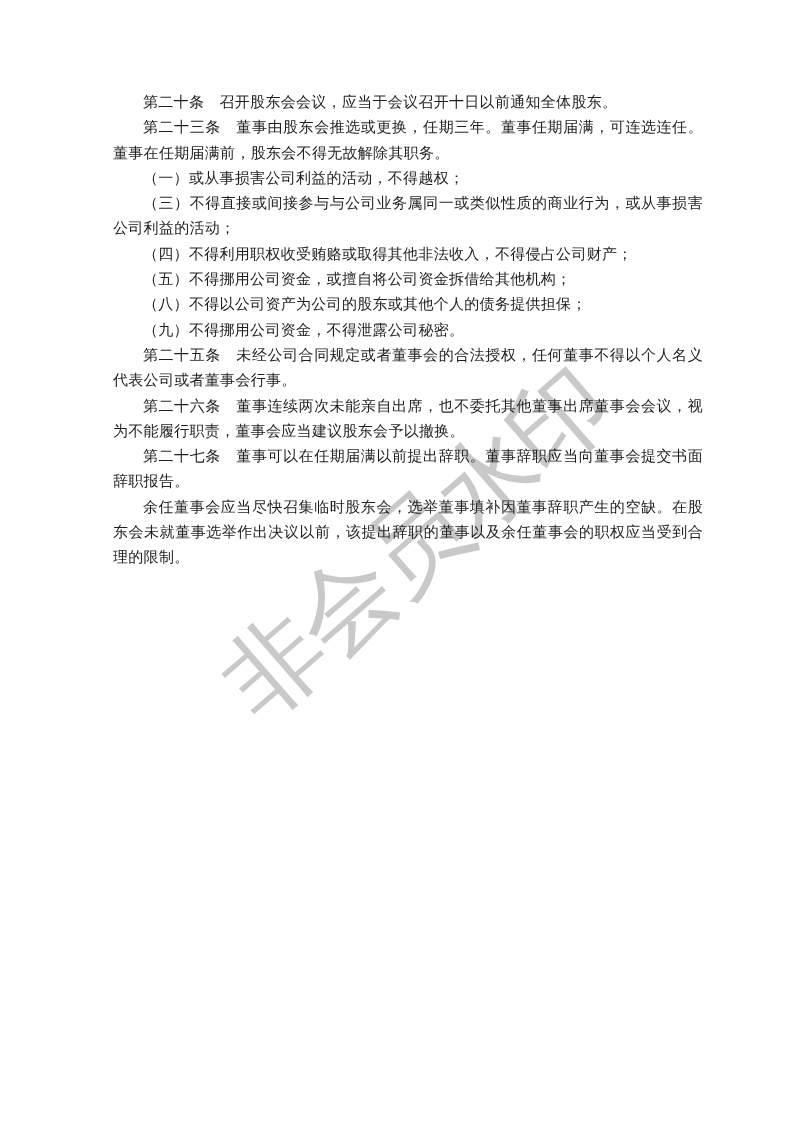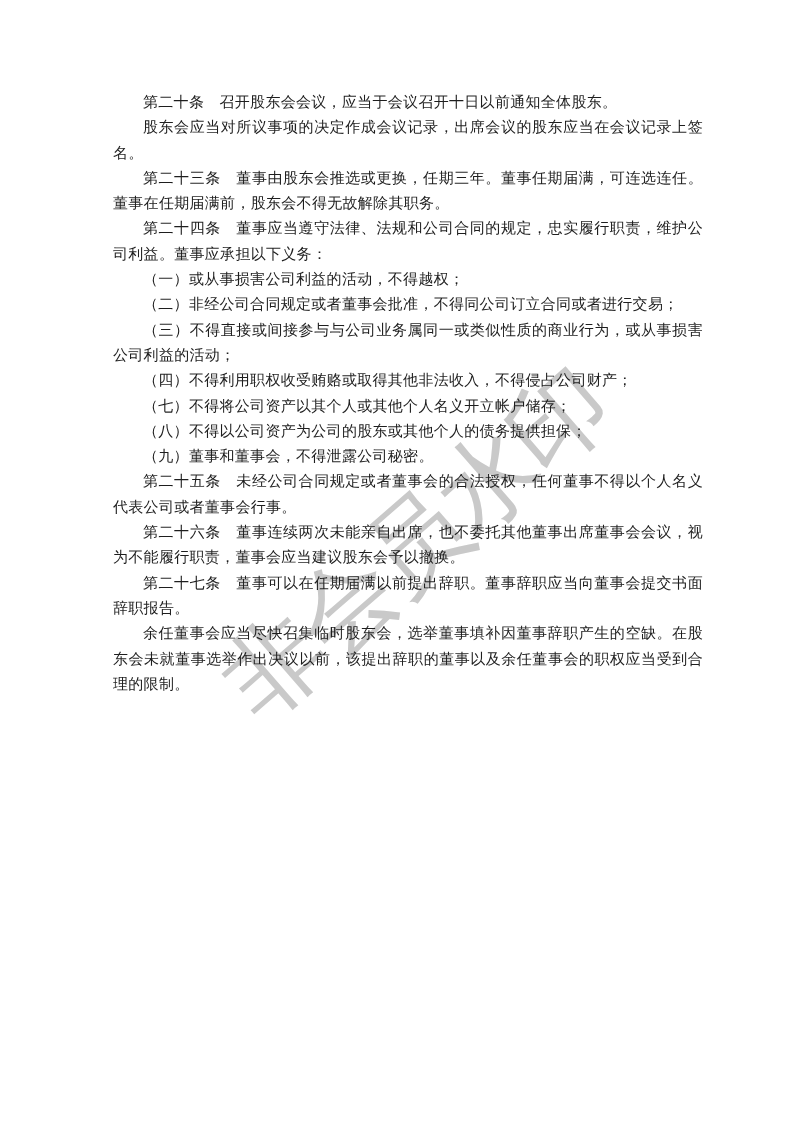--- a/index.html
+++ b/index.html
@@ -50,28 +50,25 @@
     text-indent: 2em;
   }
 </style>
 </head>
 <body>
 
 <div class="page">
   <div class="watermark">非会员水印</div>
   <div class="doc-text">
     <p>第二十条　召开股东会会议，应当于会议召开十日以前通知全体股东。</p>
-    <p>股东会应当对所议事项的决定作成会议记录，出席会议的股东应当在会议记录上签名。</p>
     <p>第二十三条　董事由股东会推选或更换，任期三年。董事任期届满，可连选连任。董事在任期届满前，股东会不得无故解除其职务。</p>
-    <p>第二十四条　董事应当遵守法律、法规和公司合同的规定，忠实履行职责，维护公司利益。董事应承担以下义务：</p>
     <p>（一）或从事损害公司利益的活动，不得越权；</p>
-    <p>（二）非经公司合同规定或者董事会批准，不得同公司订立合同或者进行交易；</p>
     <p>（三）不得直接或间接参与与公司业务属同一或类似性质的商业行为，或从事损害公司利益的活动；</p>
     <p>（四）不得利用职权收受贿赂或取得其他非法收入，不得侵占公司财产；</p>
-    <p>（七）不得将公司资产以其个人或其他个人名义开立帐户储存；</p>
+    <p>（五）不得挪用公司资金，或擅自将公司资金拆借给其他机构；</p>
     <p>（八）不得以公司资产为公司的股东或其他个人的债务提供担保；</p>
-    <p>（九）董事和董事会，不得泄露公司秘密。</p>
+    <p>（九）不得挪用公司资金，不得泄露公司秘密。</p>
     <p>第二十五条　未经公司合同规定或者董事会的合法授权，任何董事不得以个人名义代表公司或者董事会行事。</p>
     <p>第二十六条　董事连续两次未能亲自出席，也不委托其他董事出席董事会会议，视为不能履行职责，董事会应当建议股东会予以撤换。</p>
     <p>第二十七条　董事可以在任期届满以前提出辞职。董事辞职应当向董事会提交书面辞职报告。</p>
     <p>余任董事会应当尽快召集临时股东会，选举董事填补因董事辞职产生的空缺。在股东会未就董事选举作出决议以前，该提出辞职的董事以及余任董事会的职权应当受到合理的限制。</p>
   </div>
 </div>
 
 </body></html>

